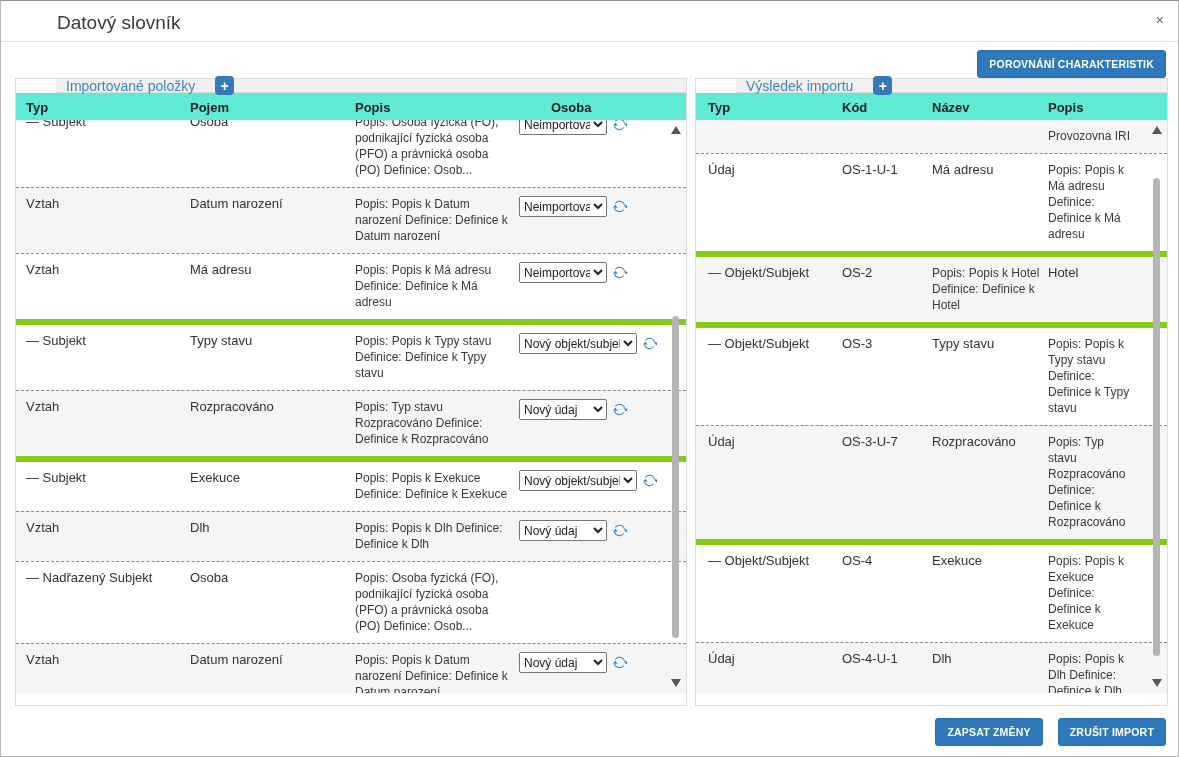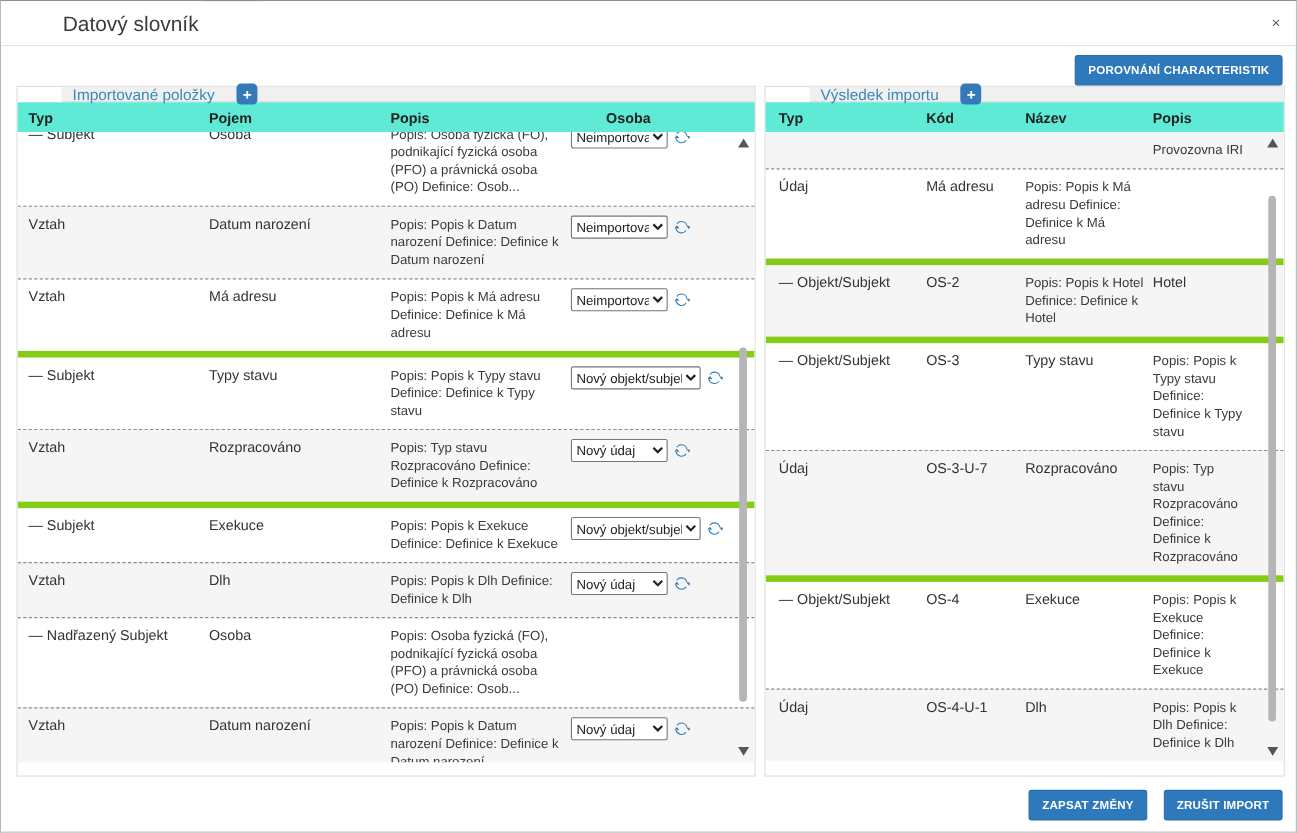--- a/index.html
+++ b/index.html
@@ -237,20 +237,21 @@
   </div>
   <div class="tbody" id="right-body">
     <div class="row shade sep-none partial">
     <div class="cell typ"></div>
     <div class="cell"></div>
     <div class="cell"></div>
     <div class="cell popis">Provozovna IRI</div>
   </div>
       <div class="row sep-dashed">
     <div class="cell typ">Údaj</div>
+    <div class="cell">OS-1-U-1</div>
     <div class="cell">Má adresu</div>
     <div class="cell popis">Popis: Popis k Má adresu Definice: Definice k Má adresu</div>
   </div>
       <div class="row shade sep-solid">
     <div class="cell typ">— Objekt/Subjekt</div>
     <div class="cell">OS-2</div>
     <div class="cell popis">Popis: Popis k Hotel Definice: Definice k Hotel</div>
     <div class="cell">Hotel</div>
   </div>
       <div class="row sep-solid">

